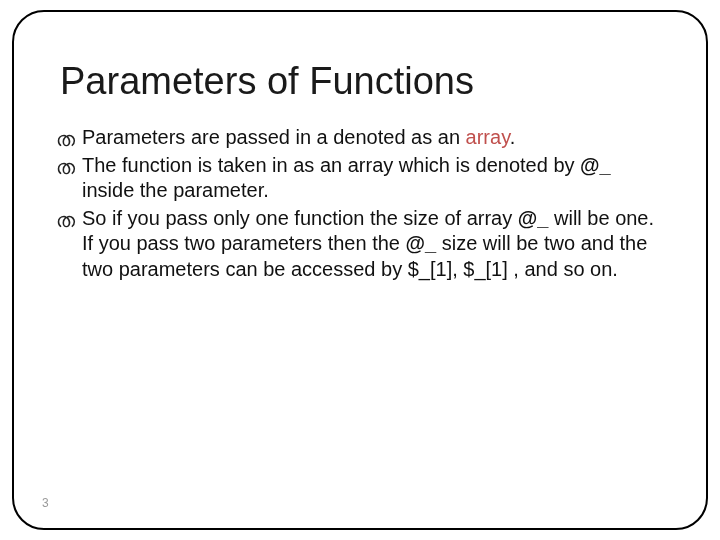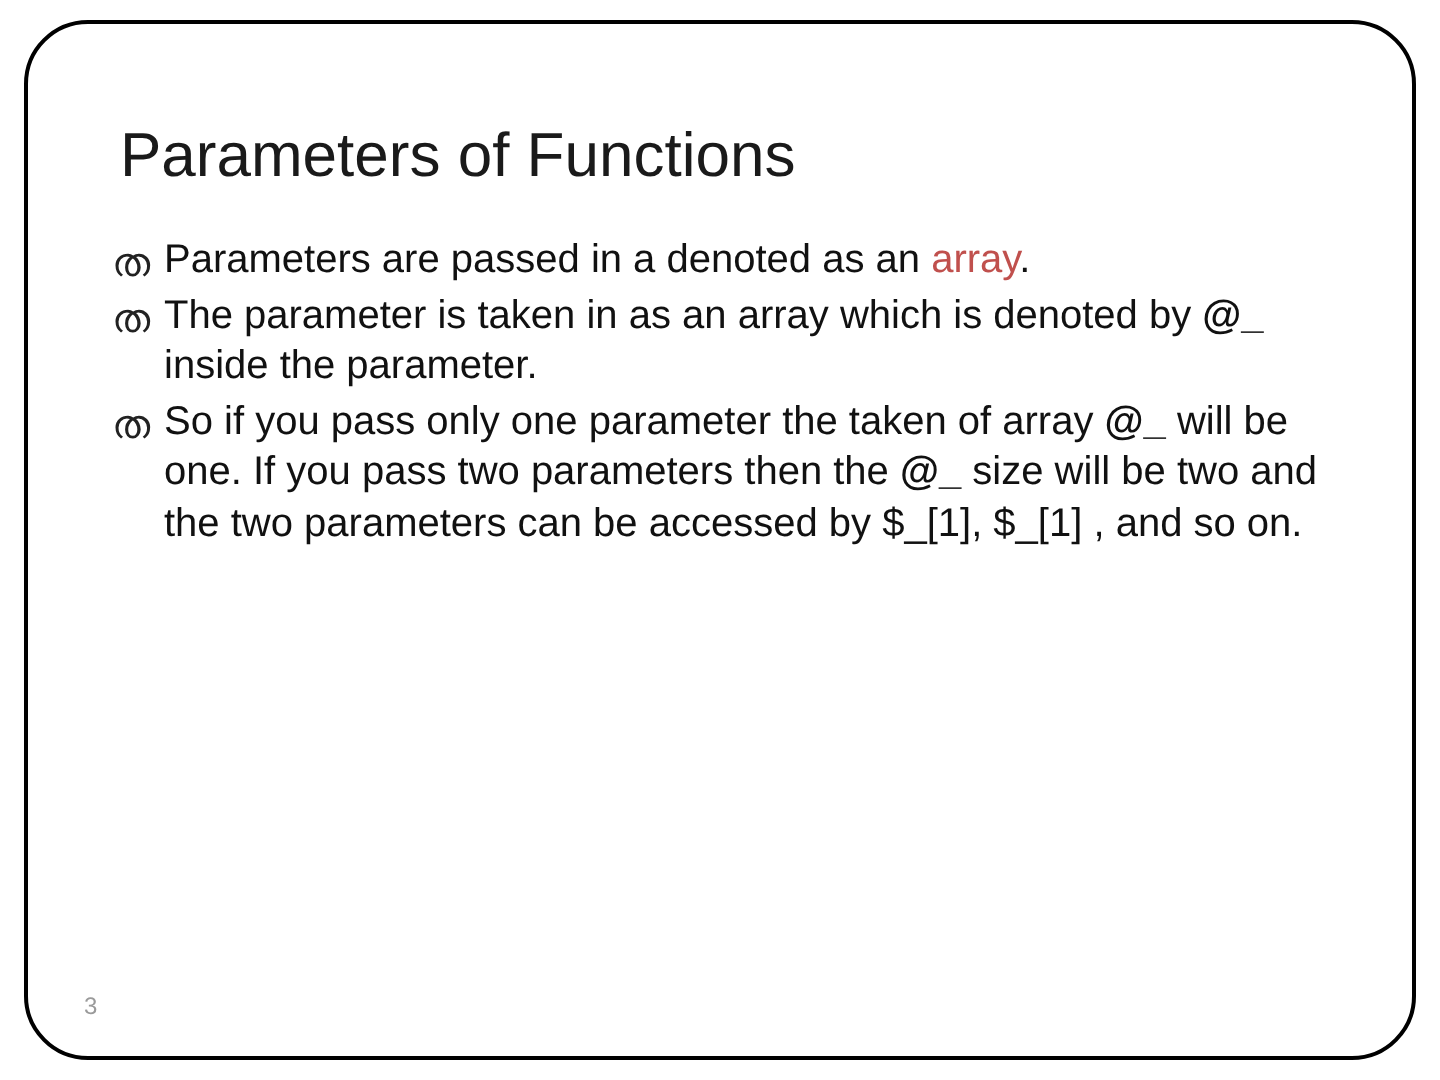--- a/index.html
+++ b/index.html
@@ -13,21 +13,21 @@
     position: absolute;
     top: 10px;
     left: 12px;
     right: 12px;
     bottom: 10px;
     border: 2px solid #000;
     border-radius: 32px;
     padding: 48px 42px 30px 42px;
   }
   .title {
-    font-size: 31px;
+    font-size: 38px;
     font-weight: 400;
     color: #1a1a1a;
     margin-bottom: 22px;
     margin-left: 4px;
   }
   .bullets {
     list-style: none;
   }
   .bullets li {
     position: relative;
@@ -68,25 +68,25 @@
 
   <ul class="bullets">
 
     <li>
       <span class="bullet-glyph">ത</span>
       <span>Parameters are passed in a denoted as an </span><span class="kw">array</span><span>.</span>
     </li>
 
     <li>
       <span class="bullet-glyph">ത</span>
-      <span>The parameter is taken in as an array which is denoted by </span><span class="bold">@_</span><span> inside the parameter.</span>
+      <span>The function is taken in as an array which is denoted by </span><span class="bold">@_</span><span> inside the parameter.</span>
     </li>
 
     <li>
       <span class="bullet-glyph">ത</span>
-      <span>So if you pass only one parameter the taken of array </span><span class="bold">@_</span><span> will be one. If you pass two parameters then the </span><span class="bold">@_</span><span> size will be two and the two parameters can be accessed by $_[1], $_[1] , and so on.</span>
+      <span>So if you pass only one function the size of array </span><span class="bold">@_</span><span> will be one. If you pass two parameters then the </span><span class="bold">@_</span><span> size will be two and the two parameters can be accessed by $_[1], $_[1] , and so on.</span>
     </li>
 
   </ul>
 
   <div class="page-num">3</div>
 
 </div>
 
 </body></html>

